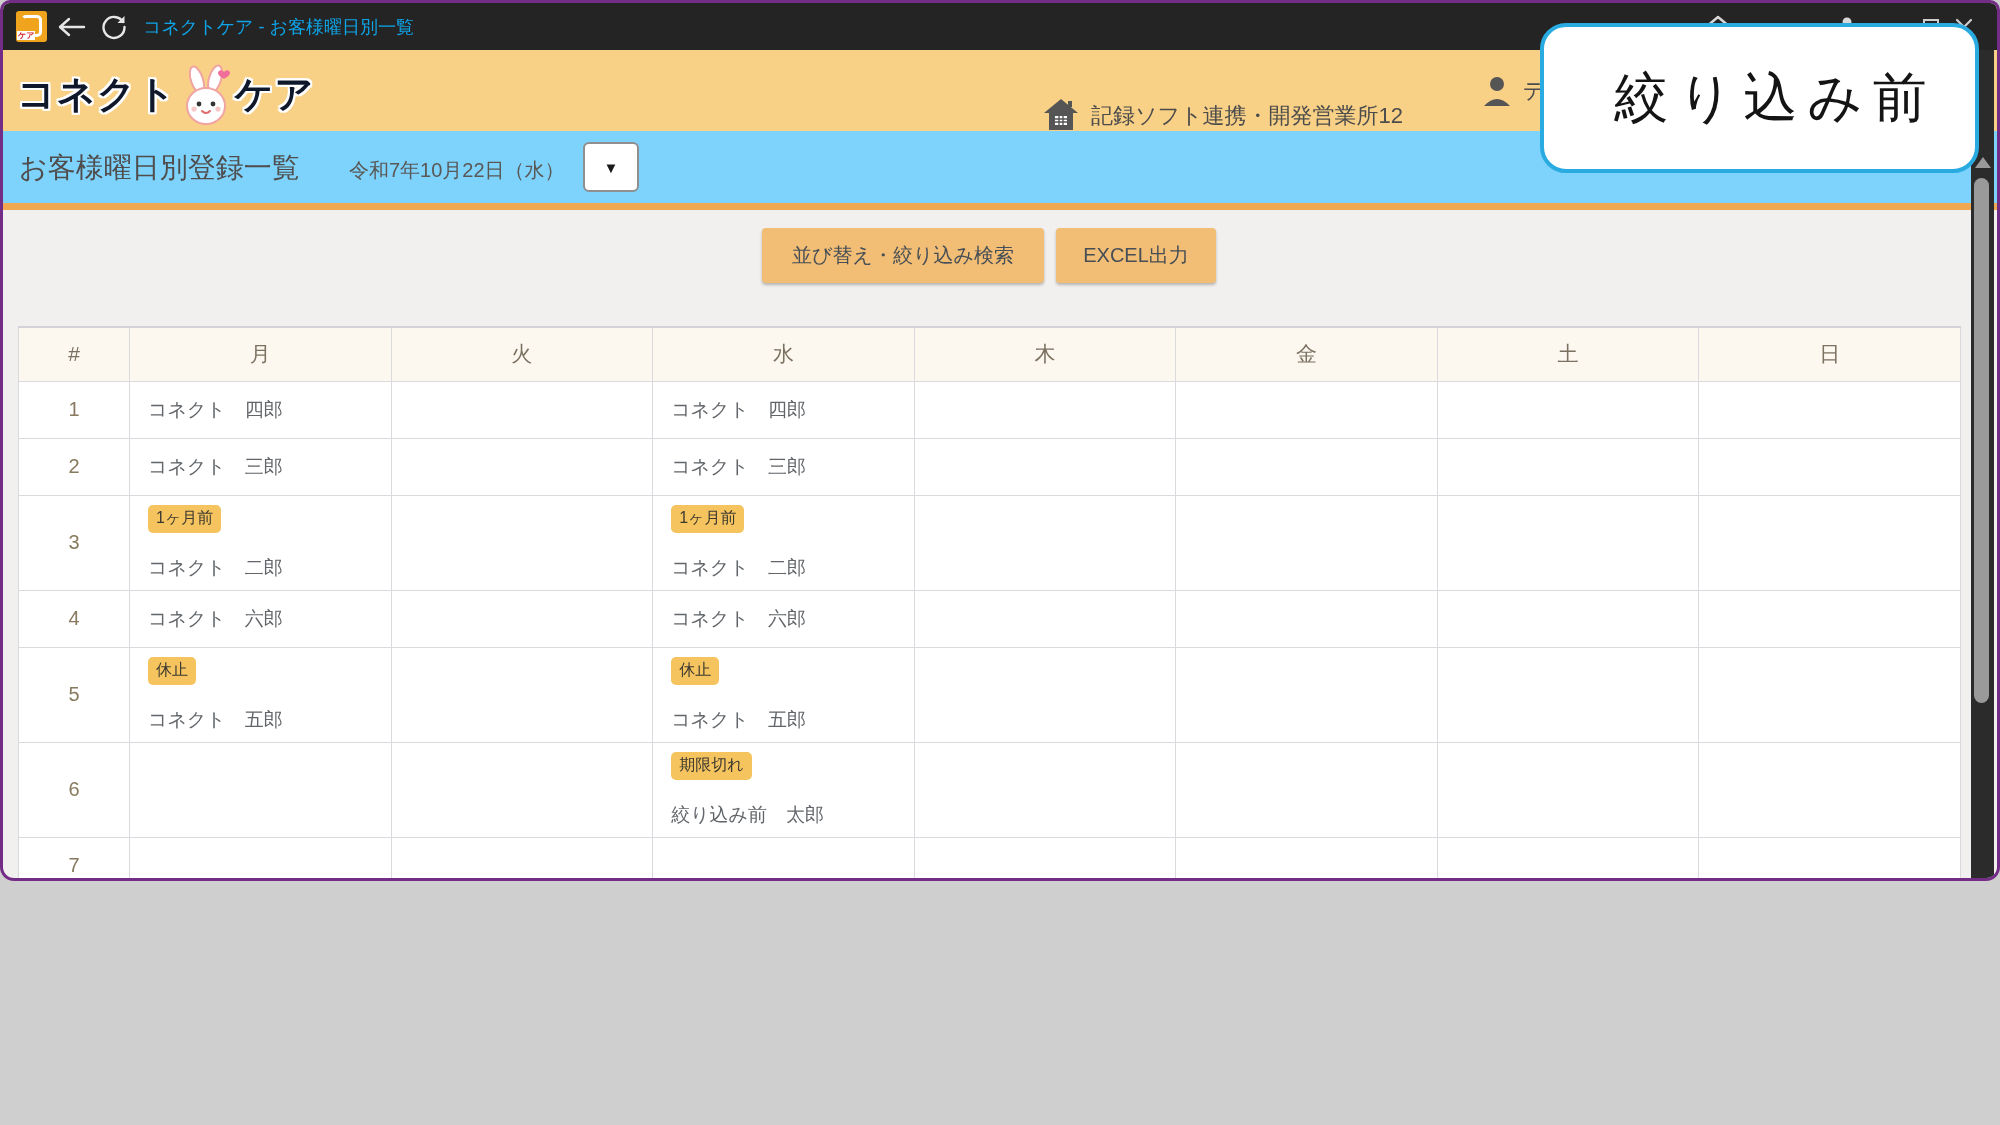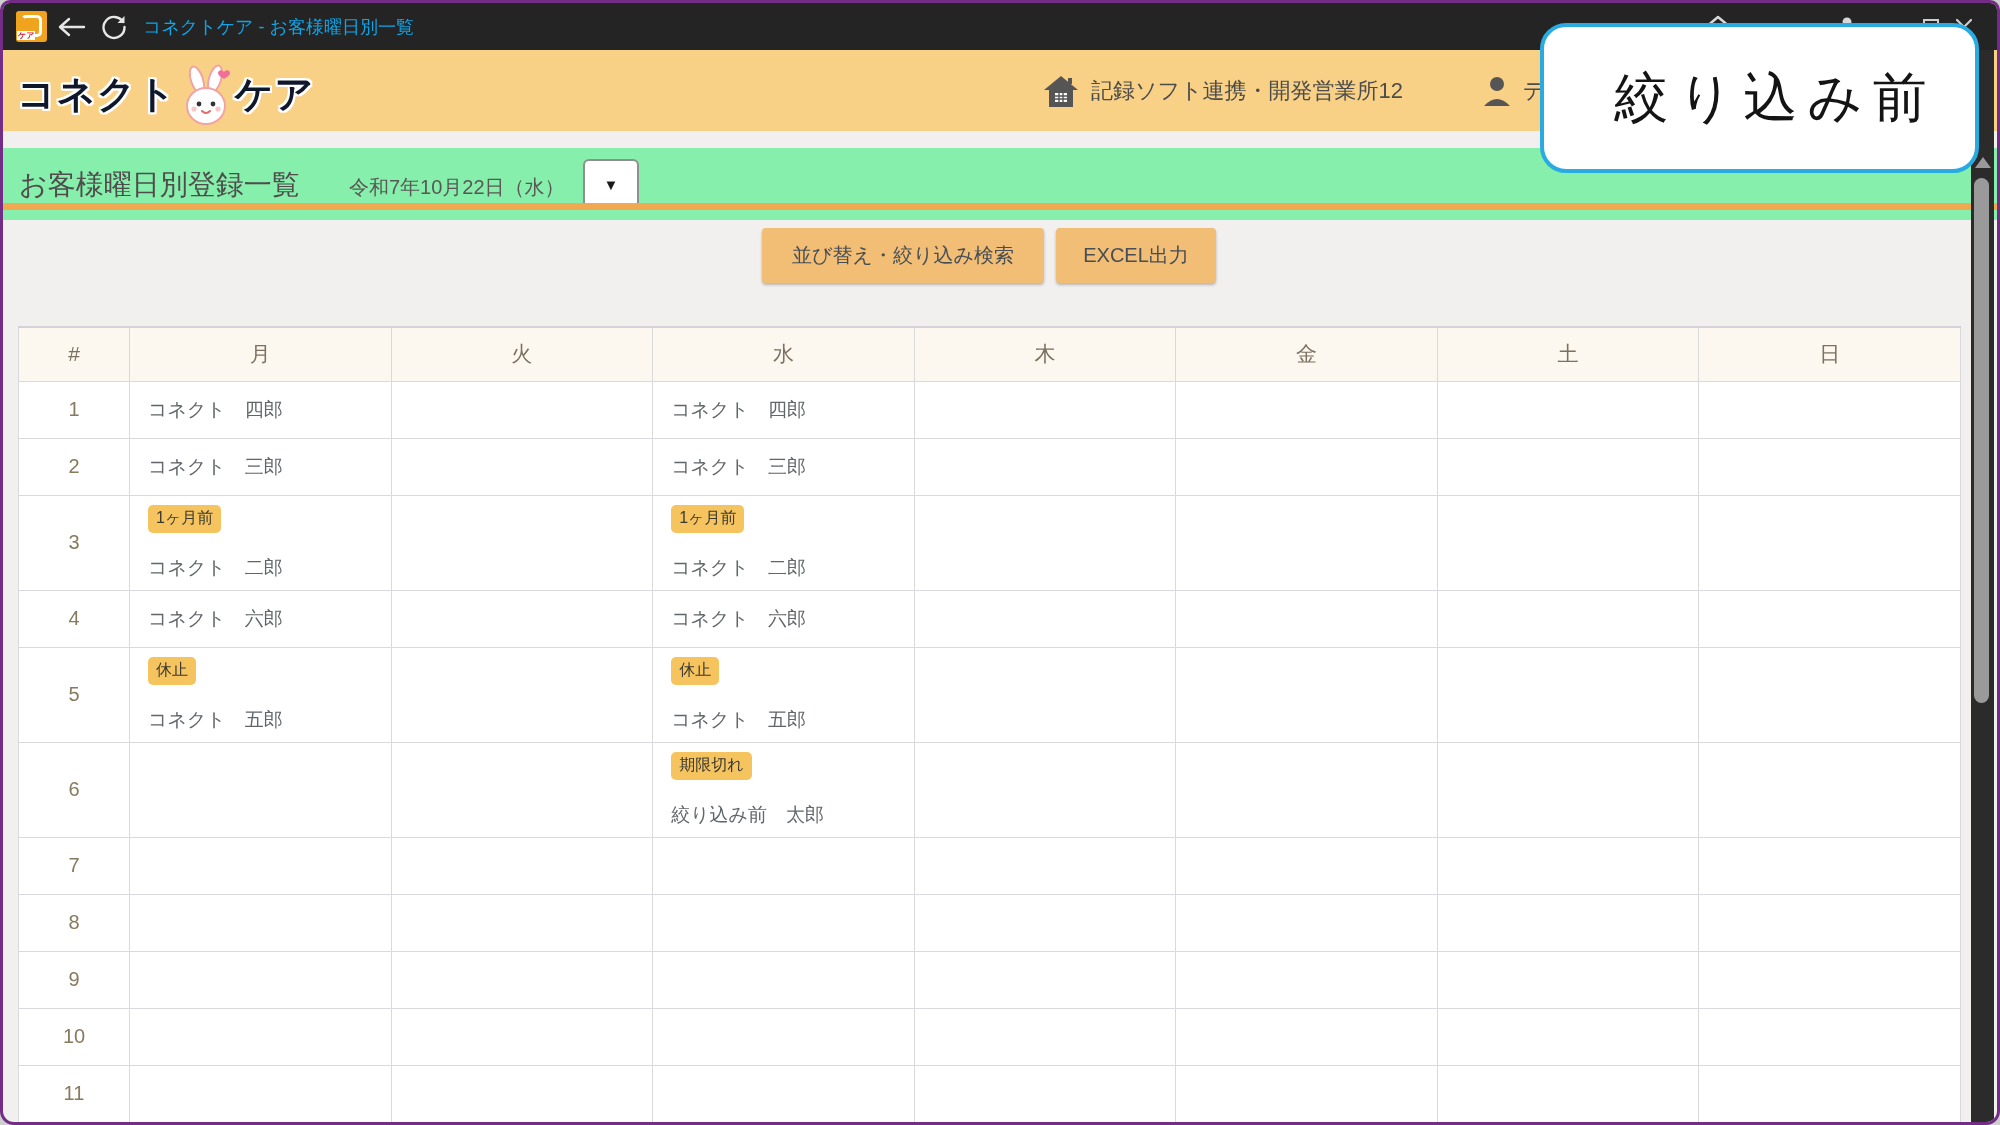--- a/index.html
+++ b/index.html
@@ -1,20 +1,20 @@
 <!DOCTYPE html>
 <html><head>
 <meta charset="utf-8">
 <style>
   * { margin:0; padding:0; box-sizing:border-box; }
   html,body { background:#cfcfcf; }
   body { font-family:"Liberation Sans","DejaVu Sans",sans-serif; }
 
   .window {
-    position:relative; width:2000px; height:1125px;
+    position:relative; width:2000px; height:881px;
     background:#f1f0ef;
     border:3px solid #742d86;
     border-radius:10px 10px 14px 14px;
     overflow:hidden;
   }
 
   
   .titlebar {
     position:absolute; left:0; top:0; width:100%; height:47px;
     background:#242424; display:flex; align-items:center;
@@ -42,28 +42,28 @@
     background:#f9d186;
   }
   .logo { position:absolute; left:14px; top:8px; display:flex; align-items:flex-end; }
   .logo-text {
     font-size:38px; font-weight:bold; color:#0f172a; letter-spacing:1px;
     text-shadow:-2px -2px 0 #fff, 2px -2px 0 #fff, -2px 2px 0 #fff, 2px 2px 0 #fff,
                  0 -2px 0 #fff, 0 2px 0 #fff, -2px 0 0 #fff, 2px 0 0 #fff;
     line-height:60px;
   }
   .mascot { margin:0 -2px; position:relative; top:6px; }
-  .office-area { position:absolute; left:1040px; top:0; height:81px; display:flex; align-items:center; }
+  .office-area { position:absolute; left:1040px; top:0; height:81px; display:flex; align-items:flex-end; }
   .office-label { font-size:22px; color:#4c4c4c; margin-left:12px; white-space:nowrap; }
   .user-area { position:absolute; left:1478px; top:0; height:81px; display:flex; align-items:center; }
   .user-label { font-size:22px; color:#4c4c4c; margin-left:10px; white-space:nowrap; }
 
   
   .pagebar {
-    position:absolute; left:0; top:145px; width:100%; height:72px; background:#86efac;
+    position:absolute; left:0; top:128px; width:100%; height:72px; background:#7dd3fc;
   }
   .page-title { position:absolute; left:16px; top:18px; font-size:28px; color:#4f4c4b; }
   .page-date  { position:absolute; left:346px; top:26px; font-size:20px; color:#5a5755; }
   .date-dropdown {
     position:absolute; left:580px; top:11px; width:56px; height:50px;
     background:#fff; border:2px solid #8f8f8f; border-radius:6px;
     display:flex; align-items:center; justify-content:center; cursor:pointer;
   }
   .date-dropdown .caret { font-size:15px; color:#1a1a1a; }
   .accentbar { position:absolute; left:0; top:200px; width:100%; height:7px; background:#f0a851; }

